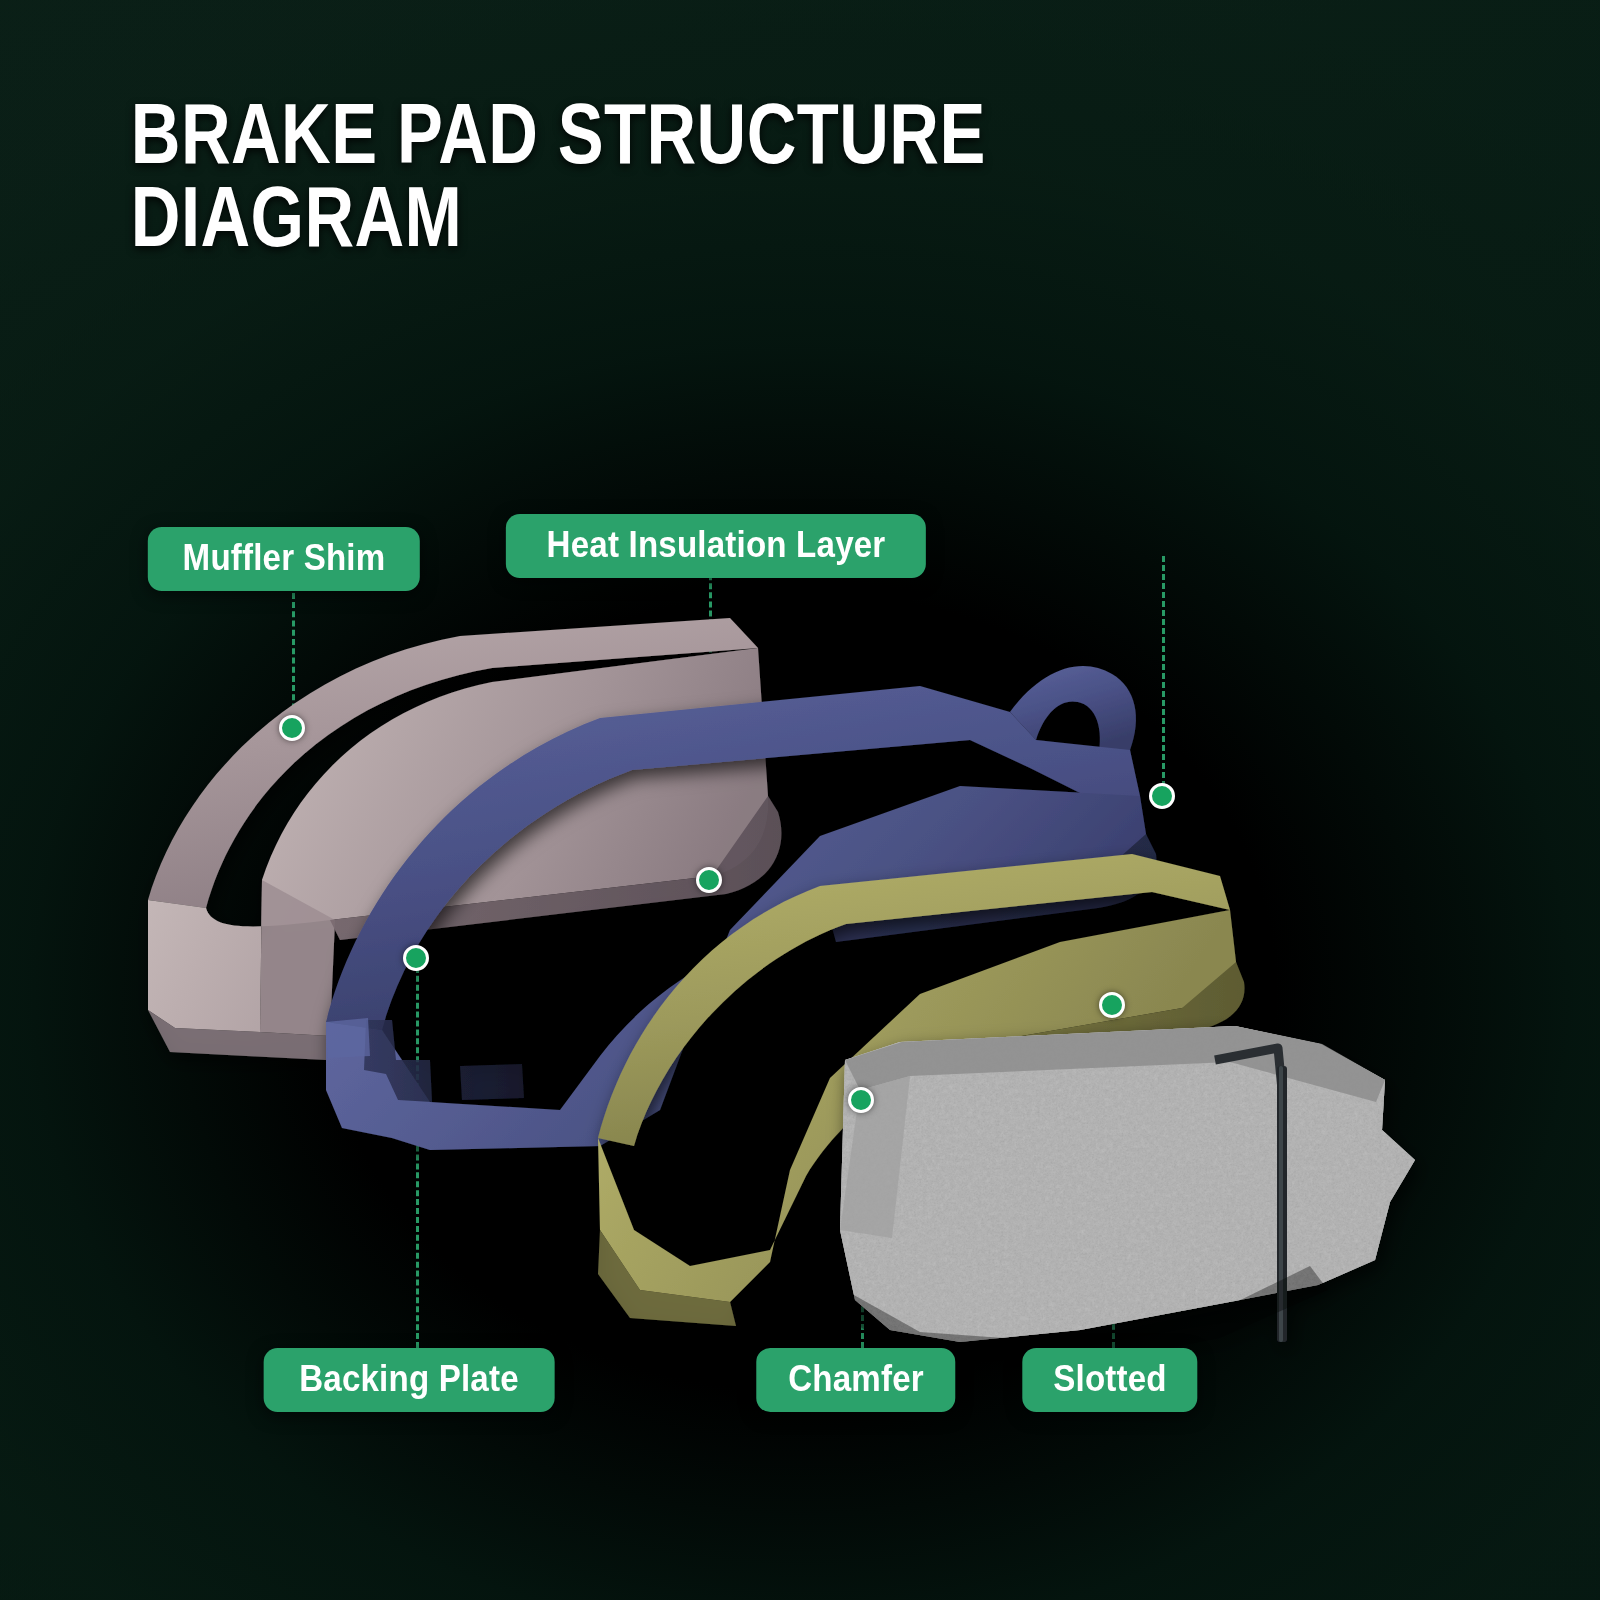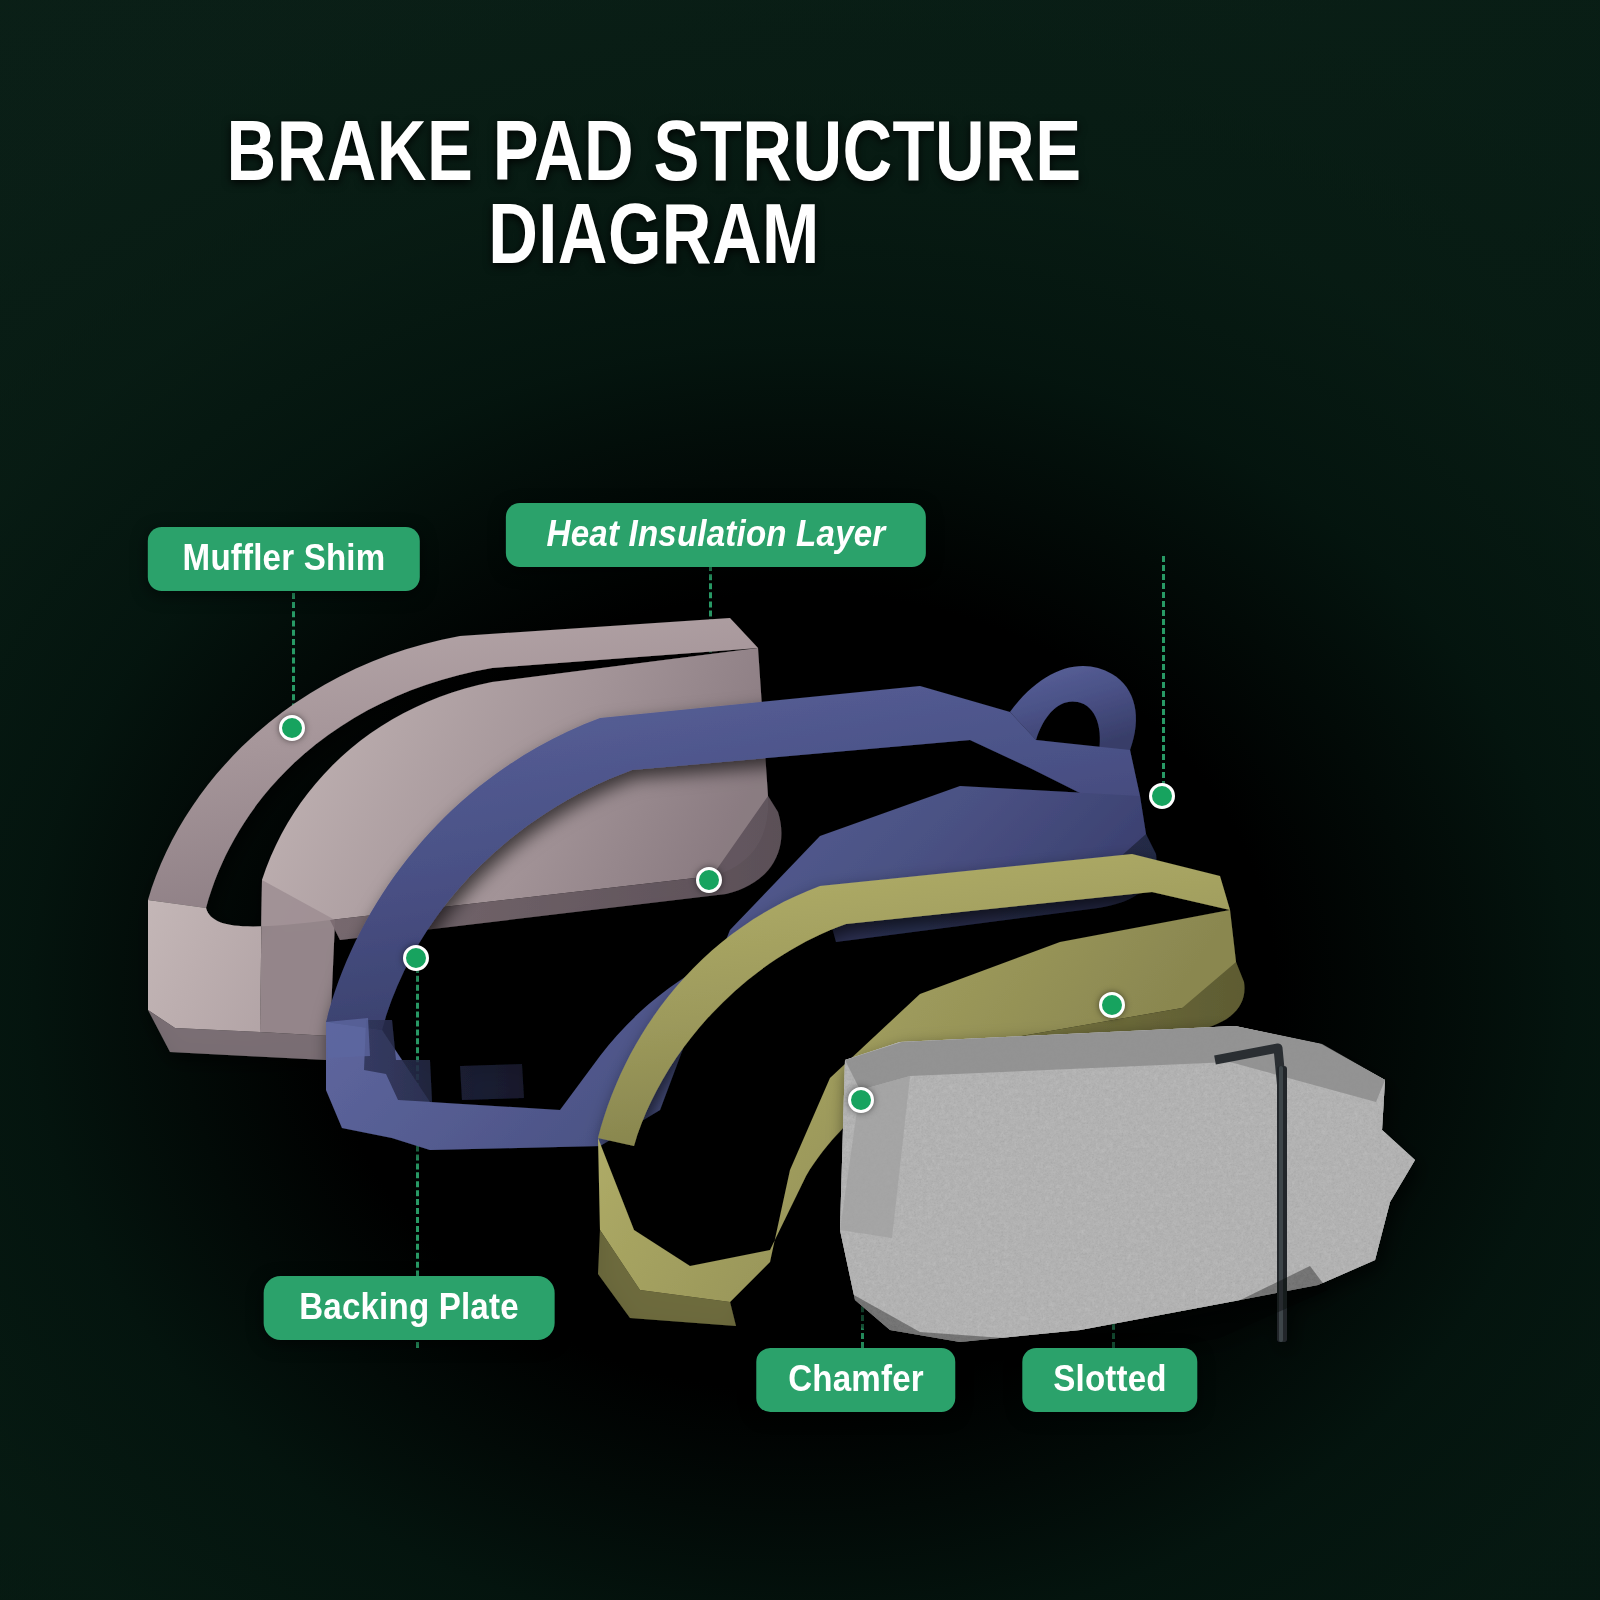--- a/index.html
+++ b/index.html
@@ -22,23 +22,23 @@
         rgba(4,20,14,0.92) 62%,
         rgba(7,26,18,0.70) 80%,
         rgba(9,29,20,0.30) 100%),
       linear-gradient(160deg, #0b2018 0%, #081d15 35%, #051a12 70%, #041611 100%);
     overflow:hidden;
   }
 
   
   #title-block {
     position:absolute;
-    left:0; top:109px;
+    left:0; top:92px;
     width:1308px;
-    text-align:center;
+    text-align:left;
     z-index:40;
   }
   .title-line {
     display:block;
     color:#ffffff;
     font-family:"Liberation Sans Narrow","Liberation Sans", sans-serif;
     font-weight:700;
     font-size:86px;
     line-height:0.97;
     letter-spacing:0.5px;
@@ -293,25 +293,25 @@
   <div class="dot" style="left:292px;  top:728px;"></div>
   <div class="dot" style="left:709px;  top:880px;"></div>
   <div class="dot" style="left:1162px; top:796px;"></div>
   <div class="dot" style="left:416px;  top:958px;"></div>
   <div class="dot" style="left:861px;  top:1100px;"></div>
   <div class="dot" style="left:1112px; top:1005px;"></div>
 
   <div class="pill" style="left:284px; top:487px;margin-top:40px;">
     <span>Muffler Shim</span>
   </div>
-  <div class="pill" style="left:716px; top:503px;font-style:italic;">
+  <div class="pill" style="left:716px; top:514px;">
     <span>Heat Insulation Layer</span>
   </div>
 
-  <div class="pill" style="left:409px; top:1276px;border-radius:17px;">
+  <div class="pill" style="left:409px; top:1348px;">
     <span>Backing Plate</span>
   </div>
   <div class="pill" style="left:856px; top:1348px;">
     <span>Chamfer</span>
   </div>
   <div class="pill" style="left:1110px; top:1348px;">
     <span>Slotted</span>
   </div>
 
 </div>

